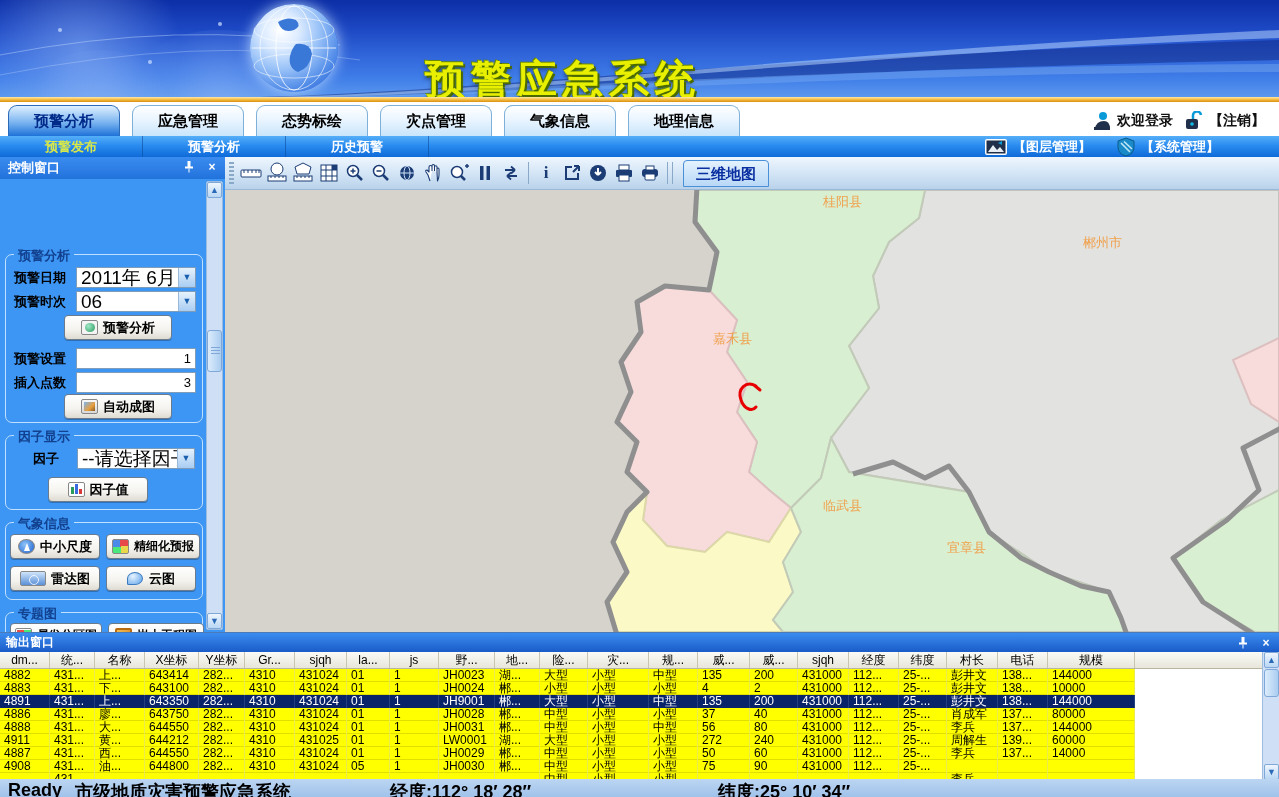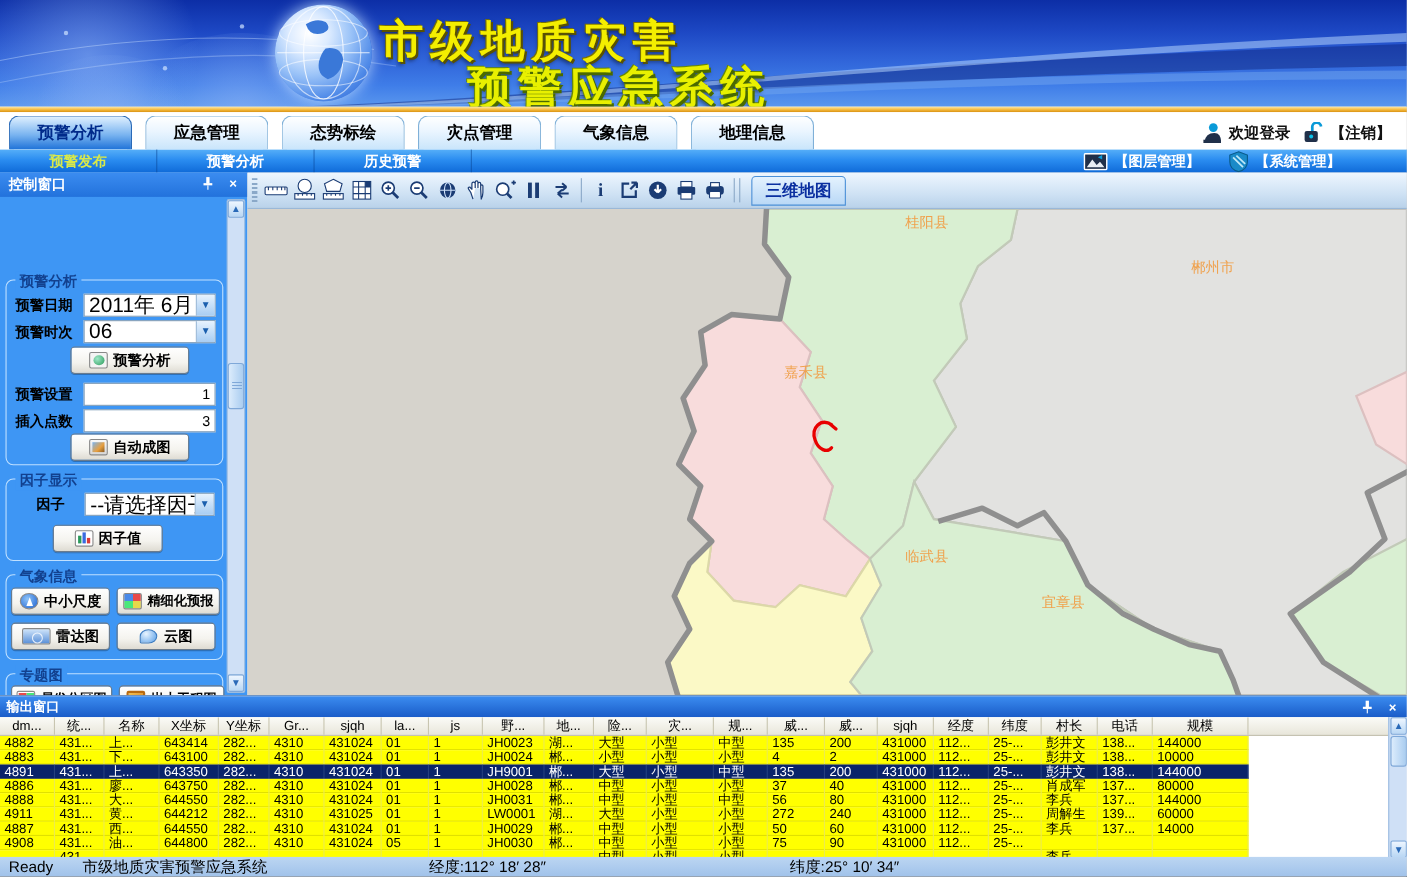--- a/index.html
+++ b/index.html
@@ -133,21 +133,21 @@
   .trow { display:flex; width:1135px; height:13px; background:#ffff00; border-bottom:1px solid #e0e000; cursor:pointer; }
   .trow .tcell { height:13px; line-height:12px; font-size:12px; padding-left:4px; white-space:nowrap; overflow:hidden;
     border-right:1px solid #ebeb50; flex:none; }
   .trow.sel { background:#0a246a; border-bottom-color:#0a246a; }
   .trow.sel .tcell { color:#fff; border-right-color:#24407f; }
   #out-scroll { position:absolute; right:0; top:19px; width:17px; height:128px; background:#cfe0f6; border-left:1px solid #9cbce0; }
   #out-thumb { position:absolute; left:1px; top:17px; width:15px; height:28px;
     background:linear-gradient(90deg,#dcecfc,#aacdf0); border:1px solid #7fa8d8; border-radius:3px; cursor:grab; }
   
   #statusbar { position:absolute; left:0; top:779px; width:1279px; height:18px;
-    background:linear-gradient(180deg,#bcd6f2,#a0c2ea); font-size:14px; color:#000; }
+    background:linear-gradient(180deg,#bcd6f2,#a0c2ea); font-size:18px; color:#000;font-weight:bold; }
   #statusbar span { position:absolute; top:1px; white-space:nowrap; }
   .pin-ic svg, .x-ic { display:block; }
 </style>
 </head>
 <body>
 
 <div id="app">
 
   <div id="hdr">
     <div class="wm" style="left:-40px;top:-30px;width:240px;height:160px;"></div>
@@ -167,21 +167,20 @@
       <svg width="88" height="88" viewBox="0 0 88 88">
         <ellipse cx="44" cy="44" rx="18" ry="42" fill="none" stroke="rgba(255,255,255,.8)"></ellipse>
         <ellipse cx="44" cy="44" rx="34" ry="42" fill="none" stroke="rgba(255,255,255,.6)"></ellipse>
         <line x1="2" y1="44" x2="86" y2="44" stroke="rgba(255,255,255,.8)"></line>
         <ellipse cx="44" cy="26" rx="40" ry="12" fill="none" stroke="rgba(255,255,255,.55)"></ellipse>
         <ellipse cx="44" cy="62" rx="40" ry="12" fill="none" stroke="rgba(255,255,255,.55)"></ellipse>
         <path d="M28,18 q10,-6 18,-2 q6,6 -2,10 q-12,4 -16,-8 Z" fill="#3a78d8"></path>
         <path d="M46,40 q14,-2 16,10 q-2,14 -14,18 q-10,-4 -8,-16 q2,-8 6,-12 Z" fill="#3a78d8"></path>
       </svg>
     </div>
-    <div class="title-l1">市级地质灾害</div>
     <div class="title-l2">预警应急系统</div>
   </div>
   <div id="orange-line"></div>
 
   <div id="tabstrip">
     <div id="tabs-holder">
         <div class="tab active" style="left: 8px;">预警分析</div>
         <div class="tab" style="left: 132px;">应急管理</div>
         <div class="tab" style="left: 256px;">态势标绘</div>
         <div class="tab" style="left: 380px;">灾点管理</div>

